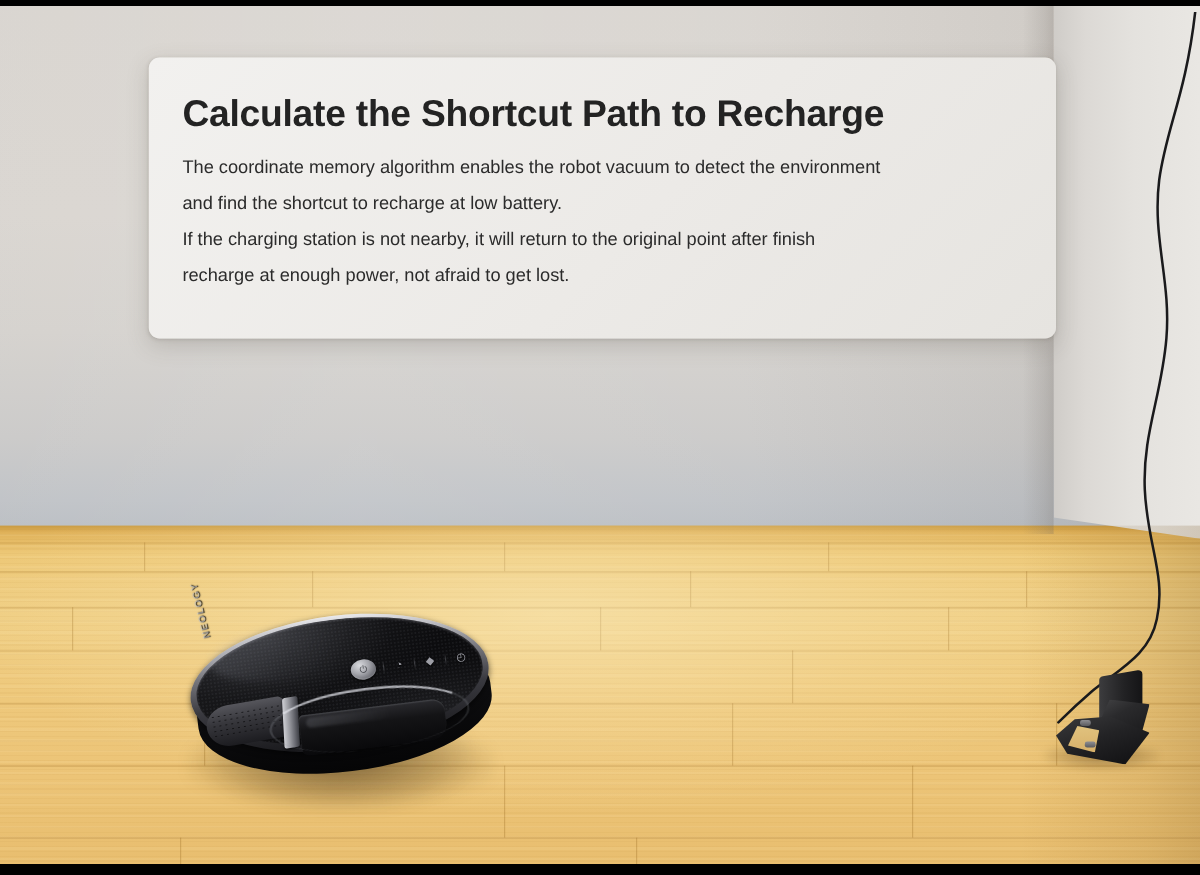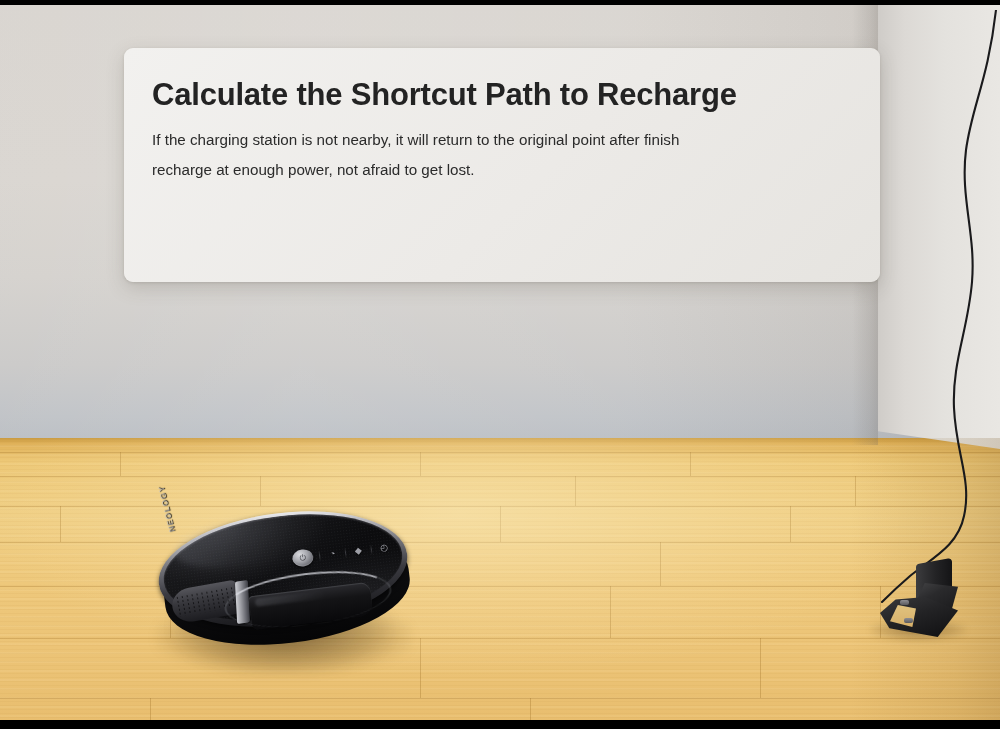--- a/index.html
+++ b/index.html
@@ -429,18 +429,20 @@
       <div class="robot-strip"></div>
       <div class="robot-window"></div>
       <div class="robot-rimlight"></div>
     </div>
 
   </div>
 
   <div class="card">
     <div class="card-title">Calculate the Shortcut Path to Recharge</div>
     <div class="card-body">
+      <p>The coordinate memory algorithm enables the robot vacuum to detect the environment
+and find the shortcut to recharge at low battery.</p>
       <p>If the charging station is not nearby, it will return to the original point after finish
 recharge at enough power, not afraid to get lost.</p>
     </div>
   </div>
 
 </div>
 
 </body></html>

